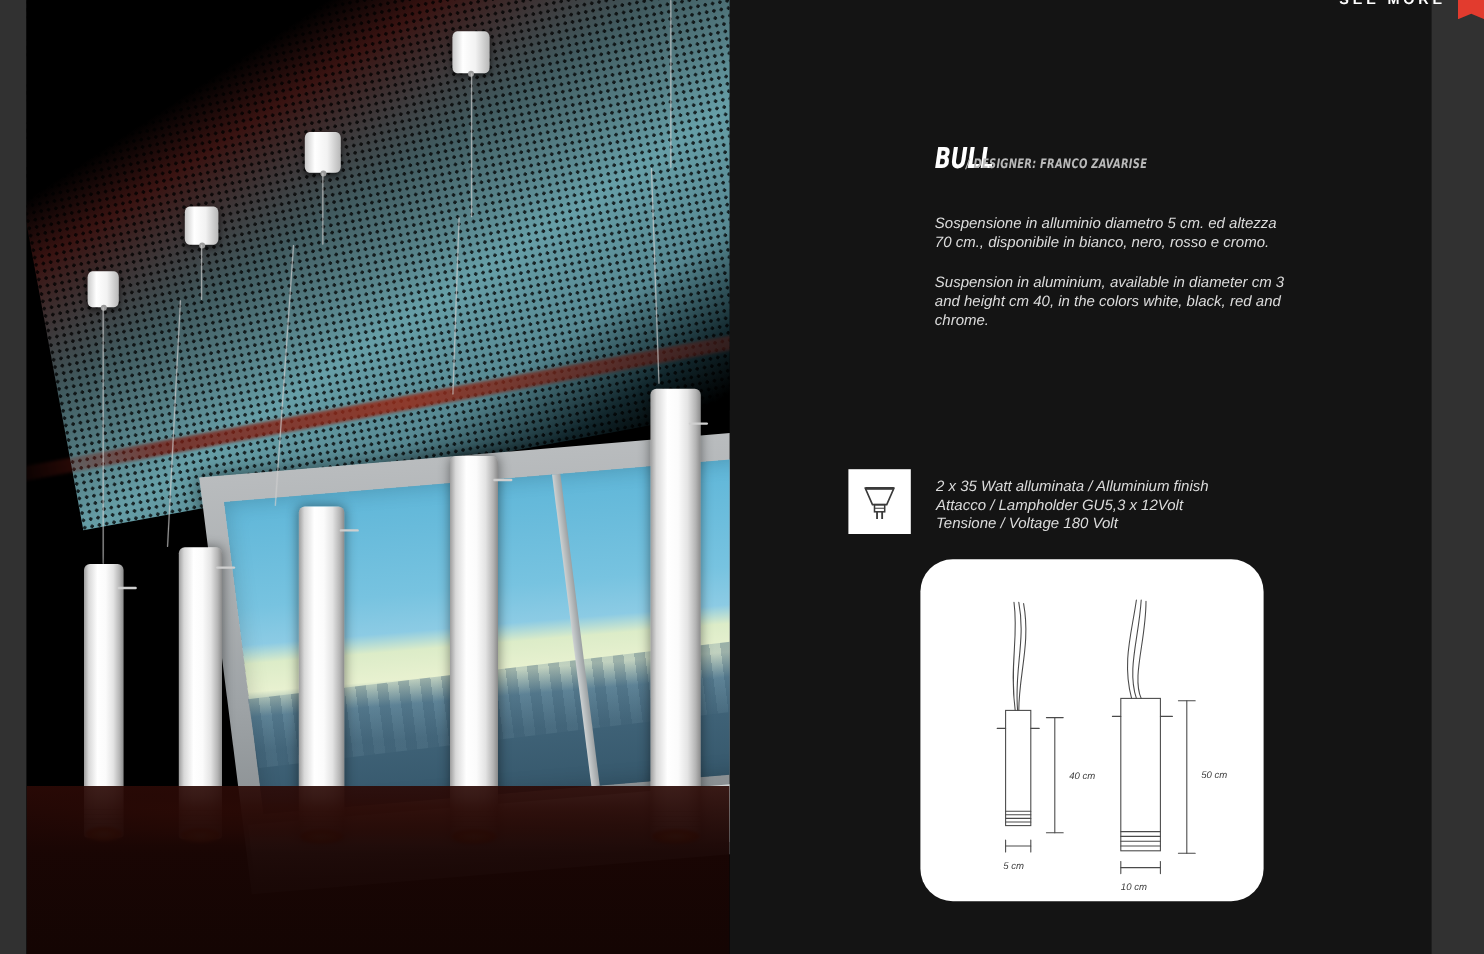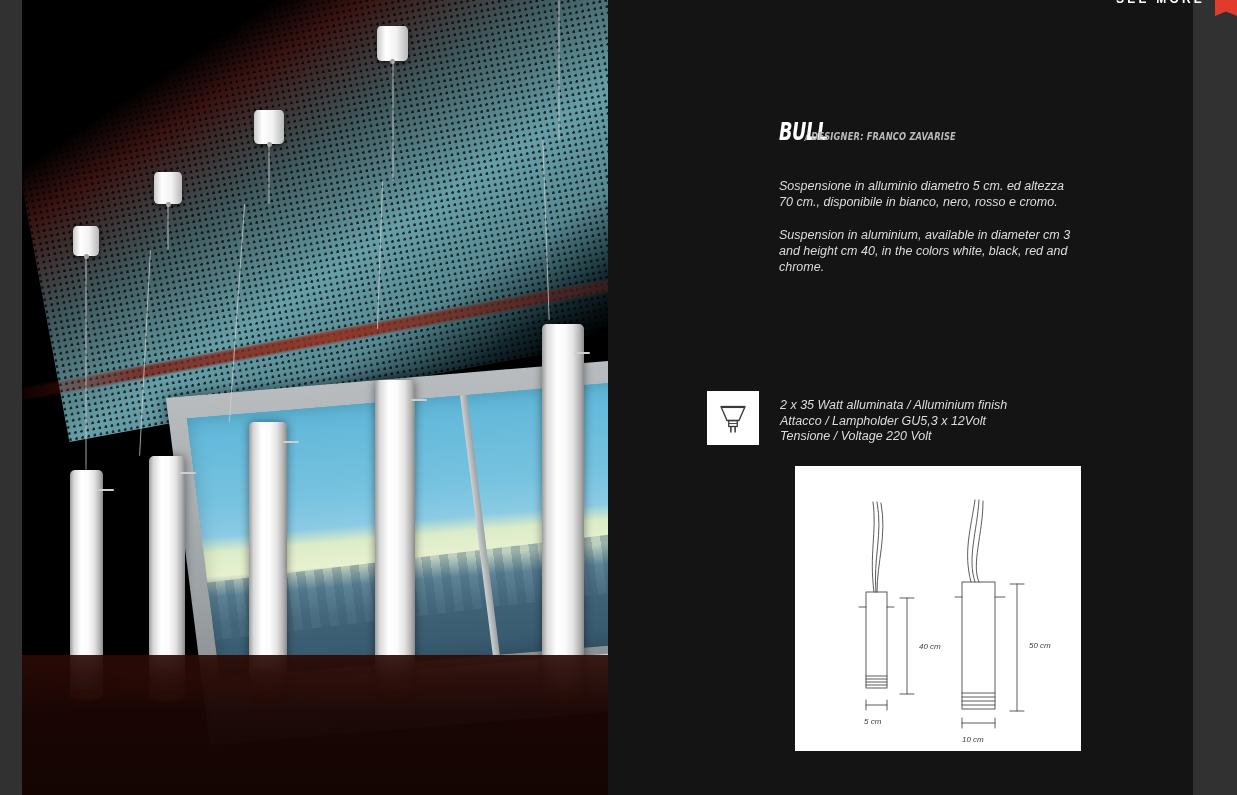--- a/index.html
+++ b/index.html
@@ -219,23 +219,24 @@
   }
   .bulb-icon {
     width:52px; height:54px;
     background:#ffffff;
     display:flex; align-items:center; justify-content:center;
     flex:0 0 auto;
   }
   .spec-text { font-size:12.5px; line-height:15.5px; color:#dcdcdc; padding-top:7px; }
 
   .drawing {
-    position:absolute; left:38px; top:466px;
+    position:absolute; left:10px; top:466px;
     width:286px; height:285px;
     background:#ffffff;
+    border-radius:27px;
   }
   .drawing svg { display:block; width:100%; height:100%; }
 
   
   .see-more {
     position:absolute;
     right:32px; top:-8px;
     font-size:12px;
     font-weight:bold;
     letter-spacing:3.2px;
@@ -336,21 +337,21 @@
             <line x1="6" y1="8" x2="34" y2="8" stroke="#3a3a3a" stroke-width="2.6"></line>
             <rect x="15" y="24" width="10" height="7" fill="none" stroke="#3a3a3a" stroke-width="1.5"></rect>
             <line x1="15" y1="27.5" x2="25" y2="27.5" stroke="#3a3a3a" stroke-width="1.1"></line>
             <line x1="17.5" y1="31" x2="17.5" y2="38" stroke="#3a3a3a" stroke-width="1.8"></line>
             <line x1="22.5" y1="31" x2="22.5" y2="38" stroke="#3a3a3a" stroke-width="1.8"></line>
           </svg>
         </div>
         <div class="spec-text">
           <div>2 x 35 Watt alluminata / Alluminium finish</div>
           <div>Attacco / Lampholder GU5,3 x 12Volt</div>
-          <div>Tensione / Voltage 220 Volt</div>
+          <div>Tensione / Voltage 180 Volt</div>
         </div>
       </div>
 
       <div class="drawing">
         <svg viewBox="0 0 286 285" aria-hidden="true">
           <g stroke="#4a4a4a" fill="none" stroke-width="0.9" stroke-linecap="round">
 
             <path d="M78 36 C 82 66, 74 88, 79 126"></path>
             <path d="M82 36 C 88 68, 78 92, 81 126"></path>
             <path d="M86 37 C 92 70, 82 96, 82 126"></path>

